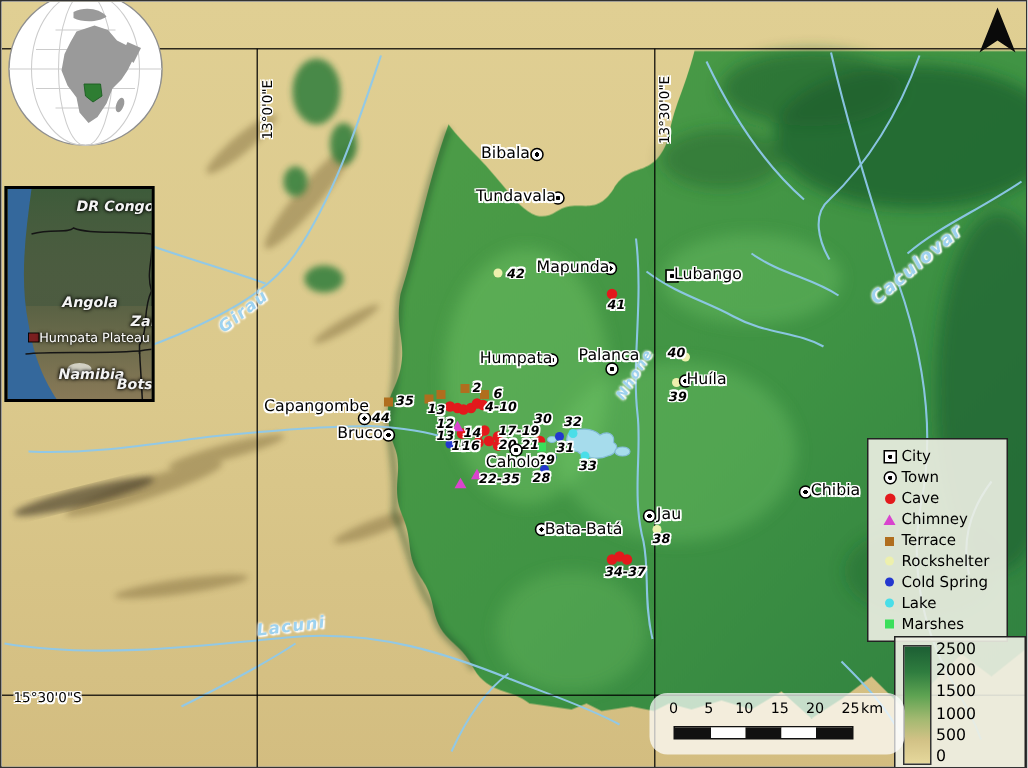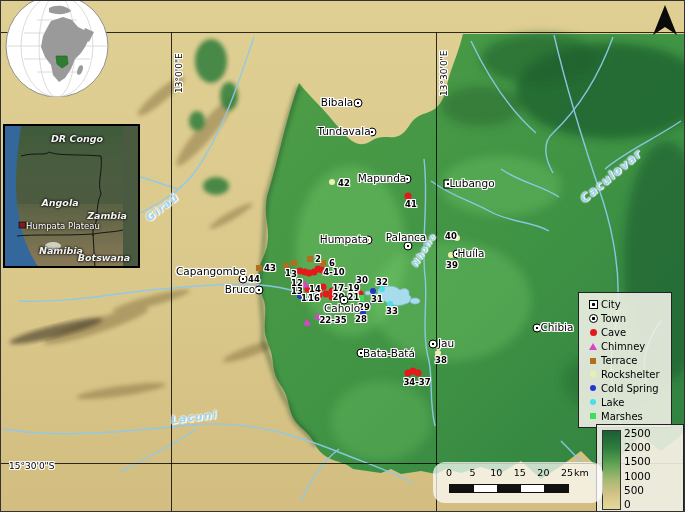--- a/index.html
+++ b/index.html
@@ -16,30 +16,30 @@
            background:radial-gradient(circle,#000 0 1.4px,#fff 1.5px);}
   .mk-cave{width:7px;height:7px;border-radius:50%;}
   .mk-terrace{width:6px;height:6px;}
   .mk-rockshelter{width:6px;height:6px;border-radius:50%;}
   .mk-cold_spring{width:6px;height:6px;border-radius:50%;}
   .mk-lake{width:6px;height:6px;border-radius:50%;}
   .mk-marshes{width:6px;height:6px;}
   .mk-chimney{width:0;height:0;border-left:4px solid transparent;border-right:4px solid transparent;
               border-bottom:7px solid #d944ce;background:none!important;}
   
-  .site-label{position:absolute;transform:translate(-50%,-50%);font-size:8.5px;font-weight:700;color:#000;white-space:nowrap;}
+  .site-label{position:absolute;transform:translate(-50%,-50%);font-size:8.5px;font-weight:700;color:#000;white-space:nowrap;font-style:italic;}
   .town-label{position:absolute;transform:translate(-50%,-50%);font-size:10.5px;color:#000;white-space:nowrap;}
   .river-label{position:absolute;font-style:italic;font-weight:600;color:#9ed2ef;white-space:nowrap;letter-spacing:1px;
                text-shadow:0 0 2px #fff,0 0 2px #fff,1px 1px 1px #fff;}
   .coord-v{position:absolute;white-space:nowrap;transform:rotate(-90deg);transform-origin:left top;
            font-size:9px;color:#000;}
   .coord-h{position:absolute;white-space:nowrap;font-size:9px;color:#000;}
   
   #globe-inset{position:absolute;left:0;top:0;width:118px;height:96px;}
-  #country-inset{position:absolute;left:2px;top:123px;width:137px;height:144px;border:2px solid #000;
+  #country-inset{position:absolute;left:2px;top:123px;width:100px;height:144px;border:2px solid #000;
                  box-sizing:border-box;overflow:hidden;background:#4a5a40;}
   .c-label{position:absolute;transform:translate(-50%,-50%);color:#f4f4f4;font-weight:700;font-style:italic;
            font-size:9.5px;white-space:nowrap;text-shadow:0 0 2px #000,0 0 3px #000;}
   .c-small{position:absolute;transform:translate(-50%,-50%);color:#fff;font-weight:400;font-style:normal;
            font-size:8.5px;white-space:nowrap;text-shadow:0 0 2px #000,0 0 3px #000;text-align:right;}
   
   #legend-panel{position:absolute;right:12px;top:291px;width:94px;background:rgba(238,240,228,0.9);
                 border:1px solid #222;box-sizing:border-box;padding:5px 0 4px 6px;}
   .legend-row{display:flex;align-items:center;height:13.9px;}
   .legend-icon{width:16px;display:flex;justify-content:center;align-items:center;flex:0 0 16px;}
@@ -216,21 +216,21 @@
       <span class="site-label halo" style="left: 361px; top: 279px;">30</span>
       <span class="site-label halo" style="left: 376px; top: 298px;">31</span>
       <span class="site-label halo" style="left: 381px; top: 281px;">32</span>
       <span class="site-label halo" style="left: 391px; top: 310px;">33</span>
       <span class="site-label halo" style="left: 416px; top: 381px;">34-37</span>
       <span class="site-label halo" style="left: 440px; top: 359px;">38</span>
       <span class="site-label halo" style="left: 451px; top: 264px;">39</span>
       <span class="site-label halo" style="left: 450px; top: 235px;">40</span>
       <span class="site-label halo" style="left: 410px; top: 203px;">41</span>
       <span class="site-label halo" style="left: 343px; top: 182px;">42</span>
-      <span class="site-label halo" style="left: 269px; top: 267px;">43</span>
+      <span class="site-label halo" style="left: 269px; top: 267px;">35</span>
       <span class="site-label halo" style="left: 253px; top: 278px;">44</span>
       <span class="mk mk-town" style="left: 357px; top: 102px;"></span>
       <span class="town-label halo" style="left: 336px; top: 101px;">Bibala</span>
       <span class="mk mk-town" style="left: 371px; top: 131px;"></span>
       <span class="town-label halo" style="left: 343px; top: 130px;">Tundavala</span>
       <span class="mk mk-town" style="left: 406px; top: 178px;"></span>
       <span class="town-label halo" style="left: 381px; top: 177px;">Mapunda</span>
       <span class="mk mk-city" style="left: 447px; top: 183px;"></span>
       <span class="town-label halo" style="left: 471px; top: 182px;">Lubango</span>
       <span class="mk mk-town" style="left: 367px; top: 239px;"></span>

